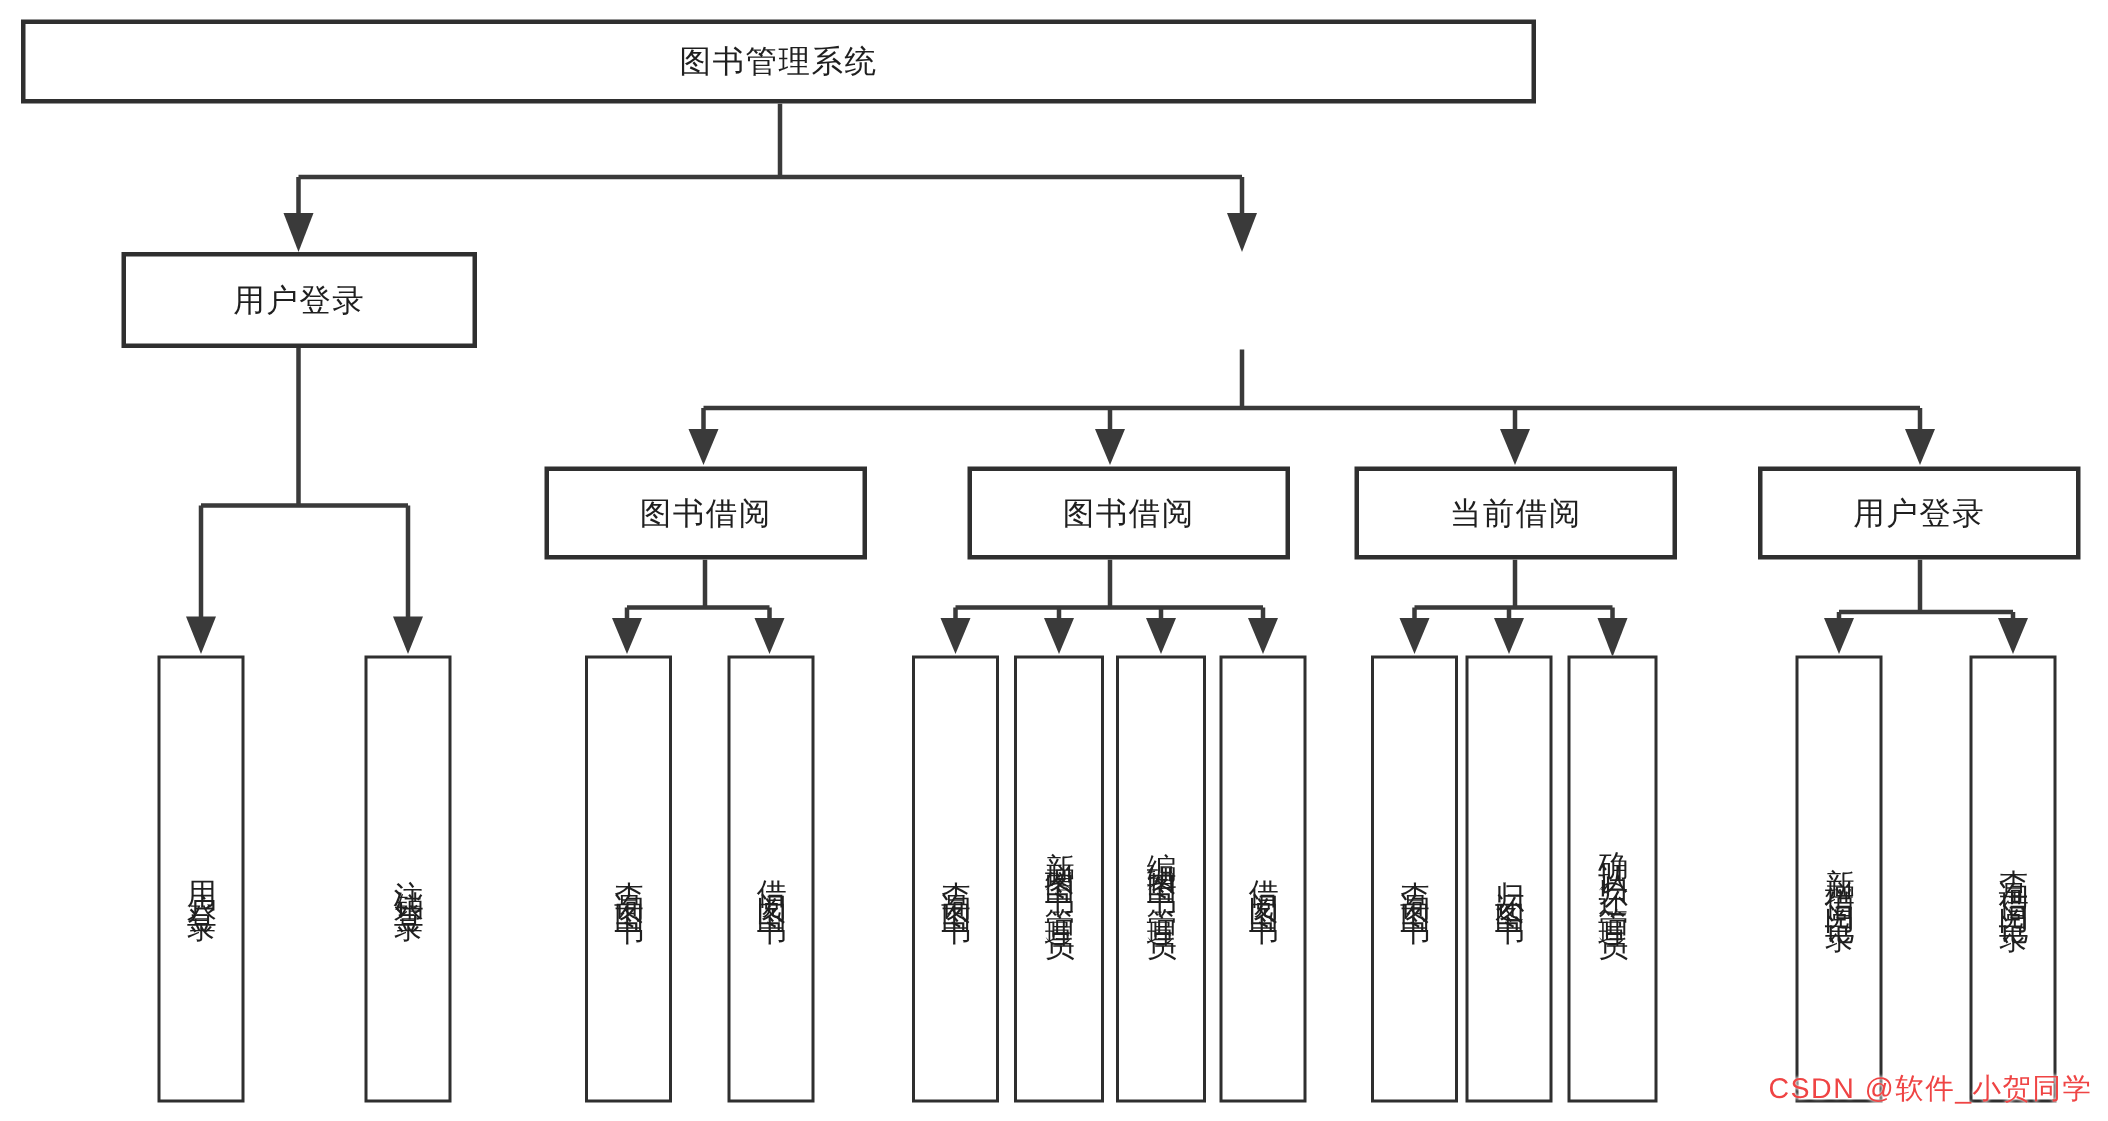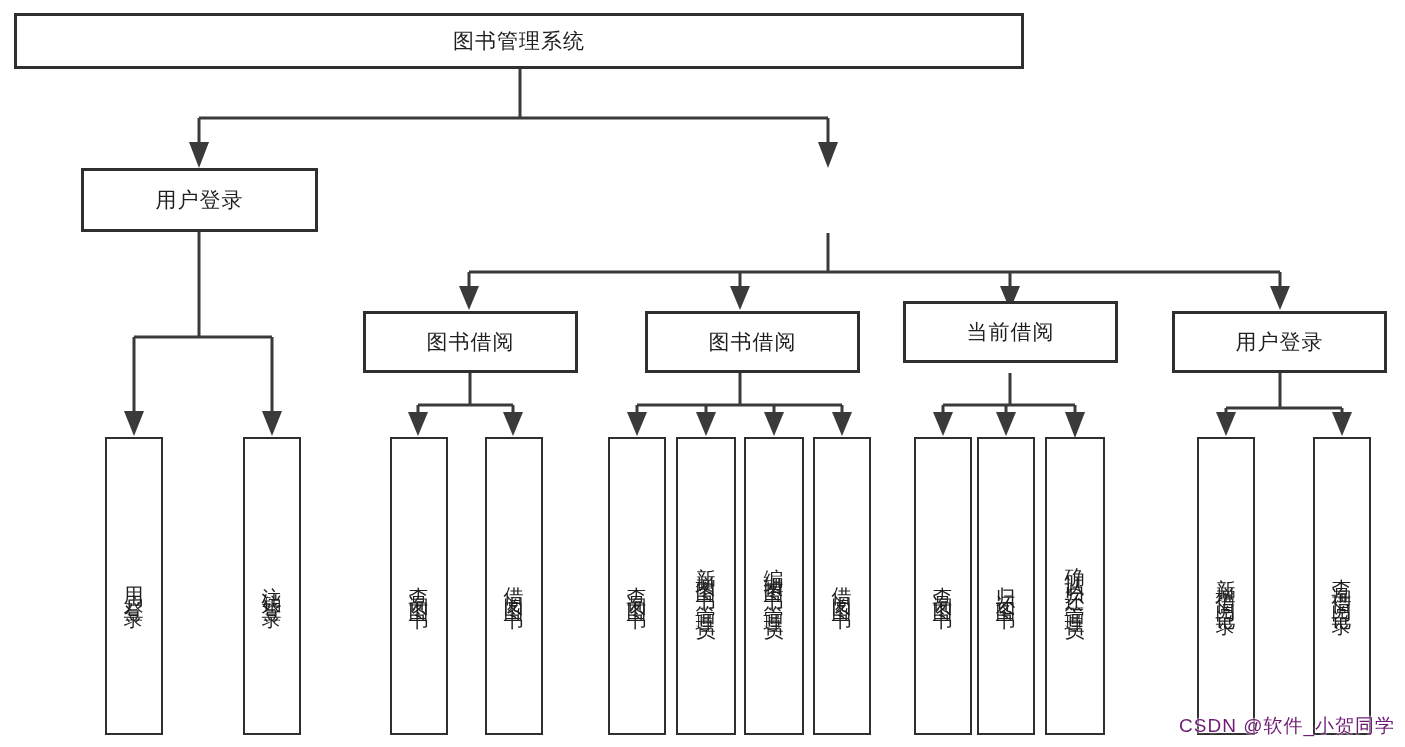--- a/index.html
+++ b/index.html
@@ -41,21 +41,21 @@
     letter-spacing:0.38em;
     line-height:1.0;
     padding:6px 0;
   }
   
   .n-root{left:14px;  top:13px;  width:1010px; height:56px;}
   .n-user{left:81px;  top:168px; width:237px;  height:64px;}
   .n-mgmt{left:711px; top:168px; width:237px;  height:65px;}
   .n-rec {left:363px; top:311px; width:215px;  height:62px;}
   .n-bor {left:633px; top:311px; width:215px;  height:62px;margin-left:12px;}
-  .n-cur {left:903px; top:301px; width:215px;  height:62px;}
+  .n-cur {left:903px; top:311px; width:215px;  height:62px;}
   .n-his {left:1172px;top:311px; width:215px;  height:62px;}
   
   .leaf{top:437px;width:58px;height:298px;border-width:2.5px;}
   .l-1 {left:105px;}
   .l-2 {left:243px;}
   .l-3 {left:390px;}
   .l-4 {left:485px;}
   .l-5 {left:608px;}
   .l-6 {left:676px;width:60px;}
   .l-7 {left:744px;width:60px;}
@@ -63,21 +63,21 @@
   .l-9 {left:914px;}
   .l-10{left:977px;}
   .l-11{left:1045px;width:60px;}
   .l-12{left:1197px;}
   .l-13{left:1313px;}
   #watermark{
     position:absolute;
     right:10px;
     bottom:8px;
     font-size:19px;
-    color:#701a75;
+    color:#ef4444;
     letter-spacing:1px;
     text-shadow:0 0 3px #ffffff, 0 0 2px #ffffff;
     white-space:nowrap;
   }
 </style>
 </head>
 <body>
 
 <div id="stage">
 

